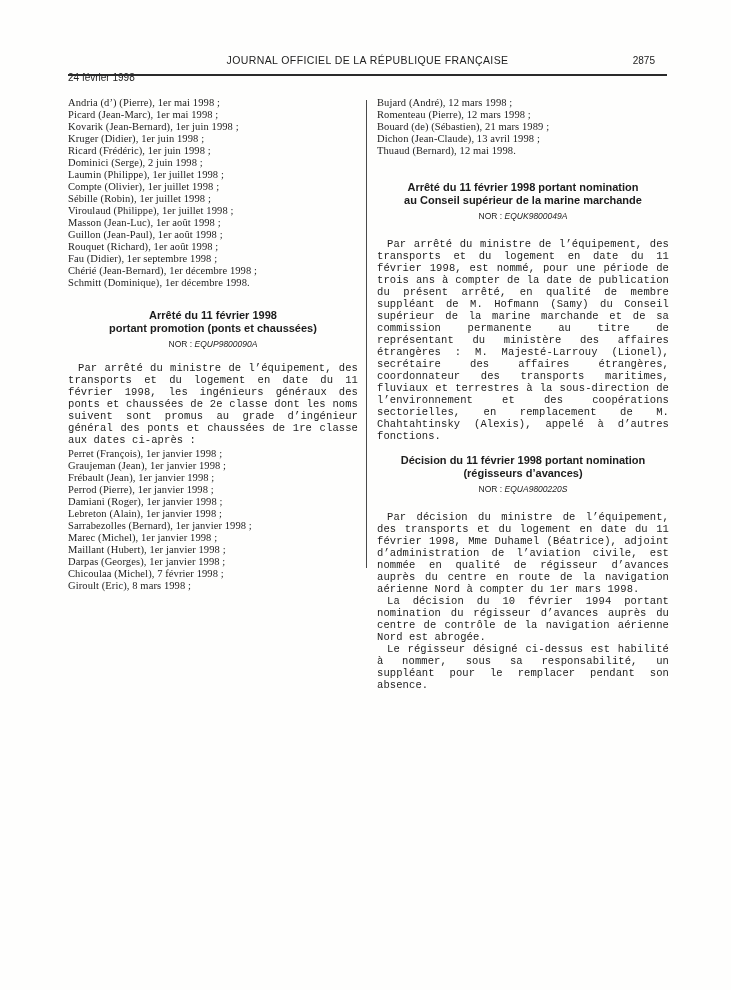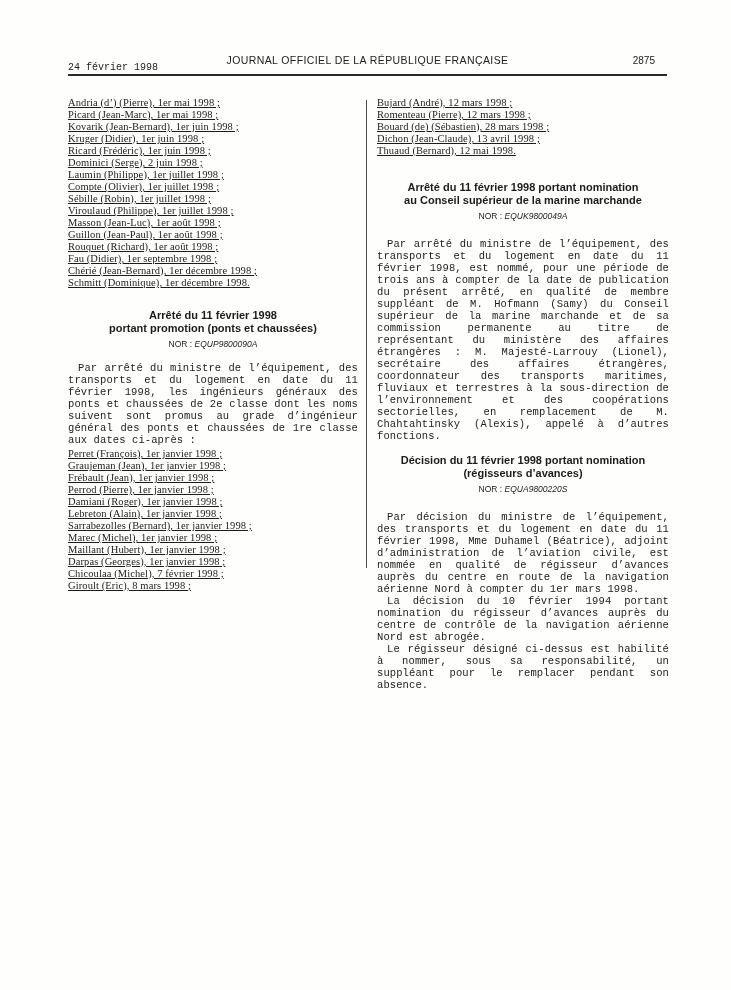--- a/index.html
+++ b/index.html
@@ -13,21 +13,21 @@
     overflow: hidden;
   }
   
   .running-header {
     position: absolute;
     top: 54px; left: 68px; width: 599px; height: 14px;
     font-family: "Liberation Sans", "DejaVu Sans", sans-serif;
     font-size: 10px;
     color: #222;
   }
-  .rh-date  { position: absolute; left: 0; top: 8px; font-family: Liberation Mono, monospace; }
+  .rh-date  { position: absolute; left: 0; top: 18px; }
   .rh-title { position: absolute; left: 50%; top: 0; transform: translateX(-50%);
               font-size: 10.5px; letter-spacing: 0.4px; white-space: nowrap; }
   .rh-page  { position: absolute; right: 12px; top: 1px; }
   .header-rule {
     position: absolute;
     top: 74px; left: 68px; width: 599px; height: 2px;
     background: #2a2a2a;
   }
   
   .col { position: absolute; top: 97px; }
@@ -38,21 +38,20 @@
     left: 366px; top: 100px; width: 1px; height: 468px;
     background: #4a4a4a;
   }
   
   .name-list { margin: 0; padding: 0; list-style: none; }
   .name-list li {
     font-size: 10.5px;
     line-height: 12px;
     white-space: nowrap;
     letter-spacing: 0.1px;
-    text-decoration: underline;
   }
   .article-title {
     font-family: "Liberation Sans", "DejaVu Sans", sans-serif;
     font-weight: bold;
     font-size: 11px;
     line-height: 12.5px;
     text-align: center;
   }
   .nor-line {
     font-family: "Liberation Sans", "DejaVu Sans", sans-serif;
@@ -147,21 +146,21 @@
       </ul>
 
   </div>
 
   <div class="col col-right">
 
     <ul class="name-list">
 
     <li>Bujard (André), 12 mars 1998 ;</li>
         <li>Romenteau (Pierre), 12 mars 1998 ;</li>
-        <li>Bouard (de) (Sébastien), 28 mars 1998 ;</li>
+        <li>Bouard (de) (Sébastien), 21 mars 1989 ;</li>
         <li>Dichon (Jean-Claude), 13 avril 1998 ;</li>
         <li>Thuaud (Bernard), 12 mai 1998.</li>
       </ul>
 
     <div class="article-title a2-title">
 
     <div>Arrêté du 11 février 1998 portant nomination</div>
         <div>au Conseil supérieur de la marine marchande</div>
       </div>
 

